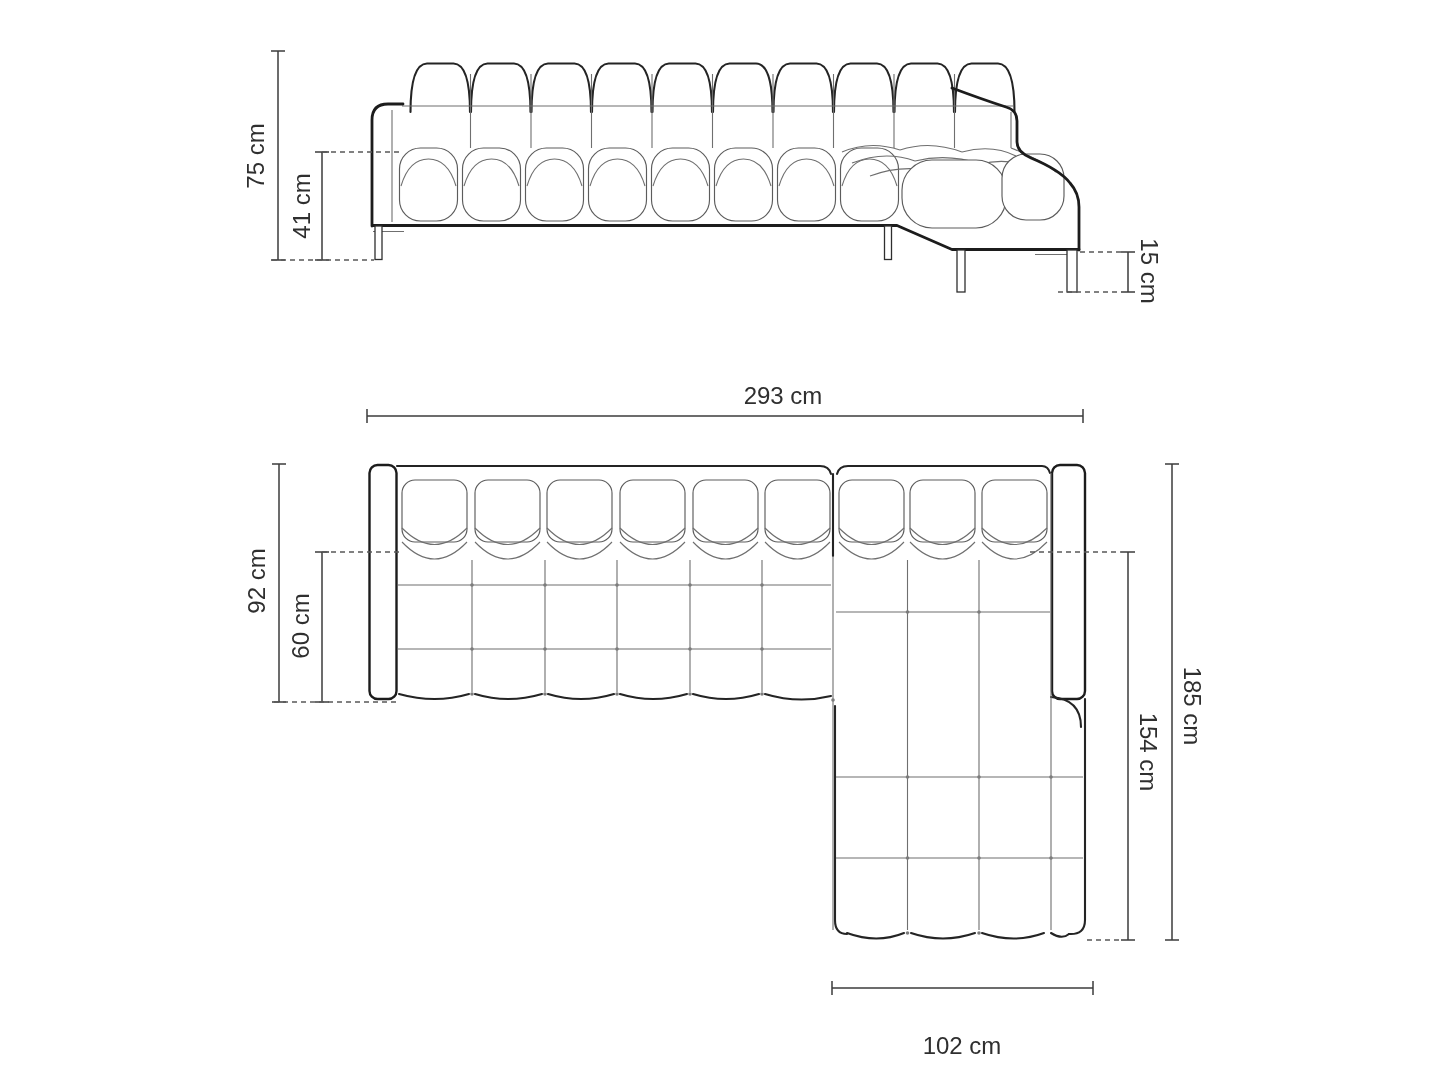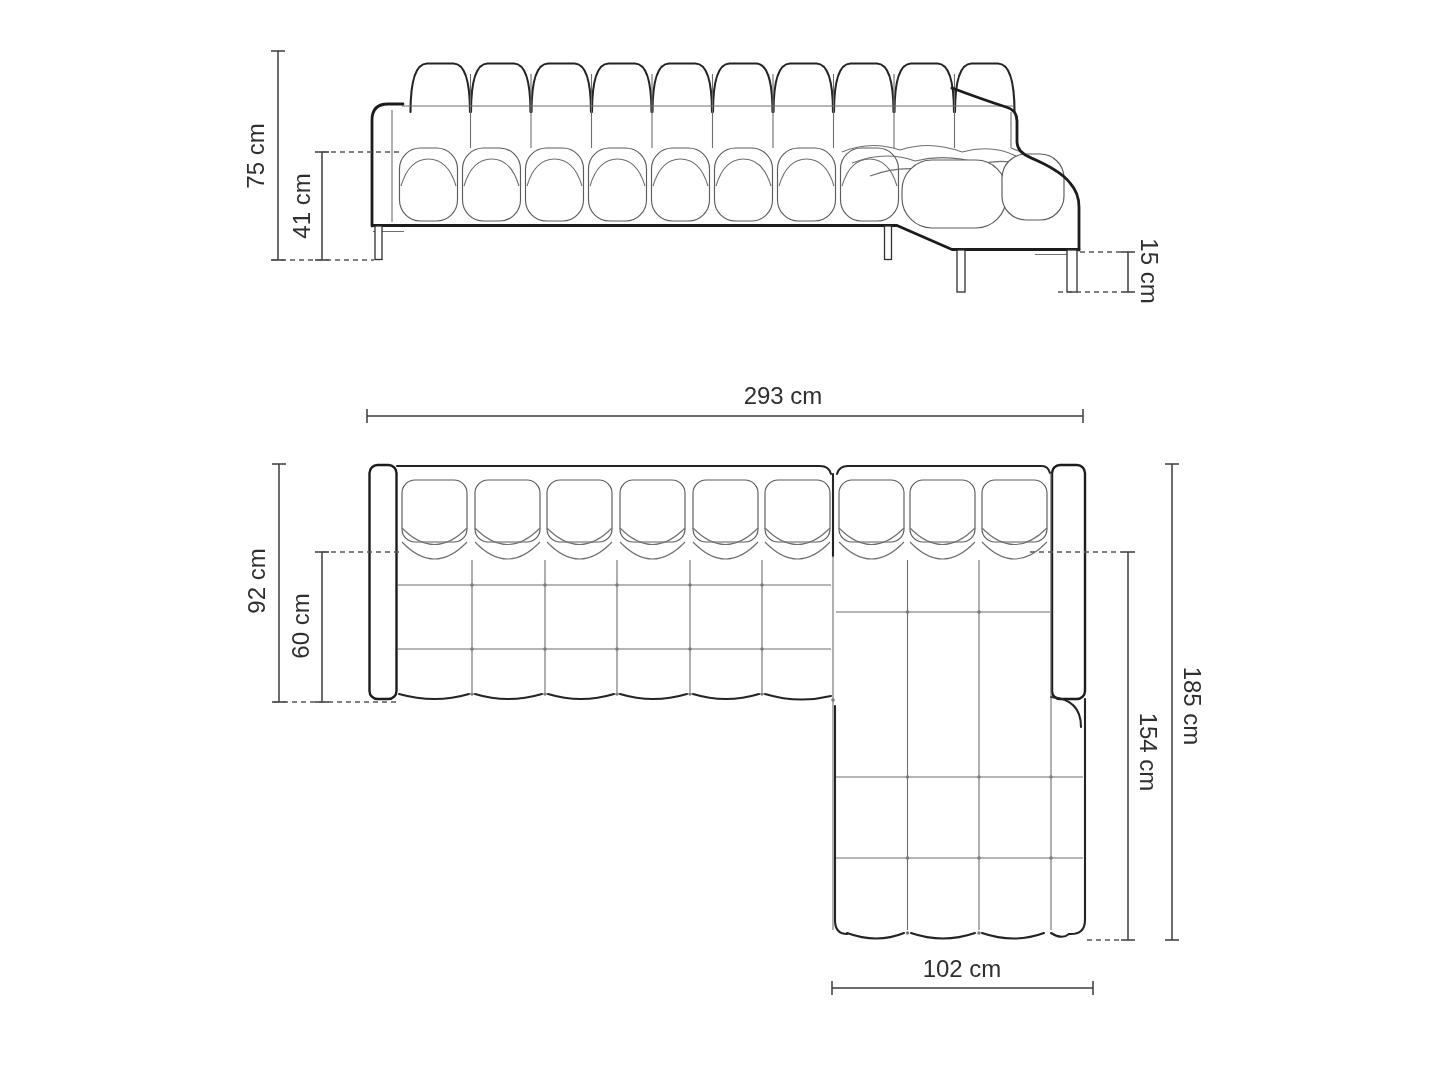--- a/index.html
+++ b/index.html
@@ -194,15 +194,15 @@
 
 <div class="dim-label rot-ccw" style="left:256px;top:156px;">75 cm</div>
 <div class="dim-label rot-ccw" style="left:302px;top:206px;">41 cm</div>
 <div class="dim-label rot-cw" style="left:1149px;top:271px;">15 cm</div>
 
 <div class="dim-label" style="left:763px;top:396px;margin-left:20px;">293 cm</div>
 <div class="dim-label rot-ccw" style="left:257px;top:581px;">92 cm</div>
 <div class="dim-label rot-ccw" style="left:301px;top:626px;">60 cm</div>
 <div class="dim-label rot-cw" style="left:1192px;top:706px;">185 cm</div>
 <div class="dim-label rot-cw" style="left:1148px;top:752px;">154 cm</div>
-<div class="dim-label" style="left:962px;top:969px;">102 cm</div>
+<div class="dim-label" style="left:962px;top:1046px;">102 cm</div>
 
 </div>
 
 </body></html>

